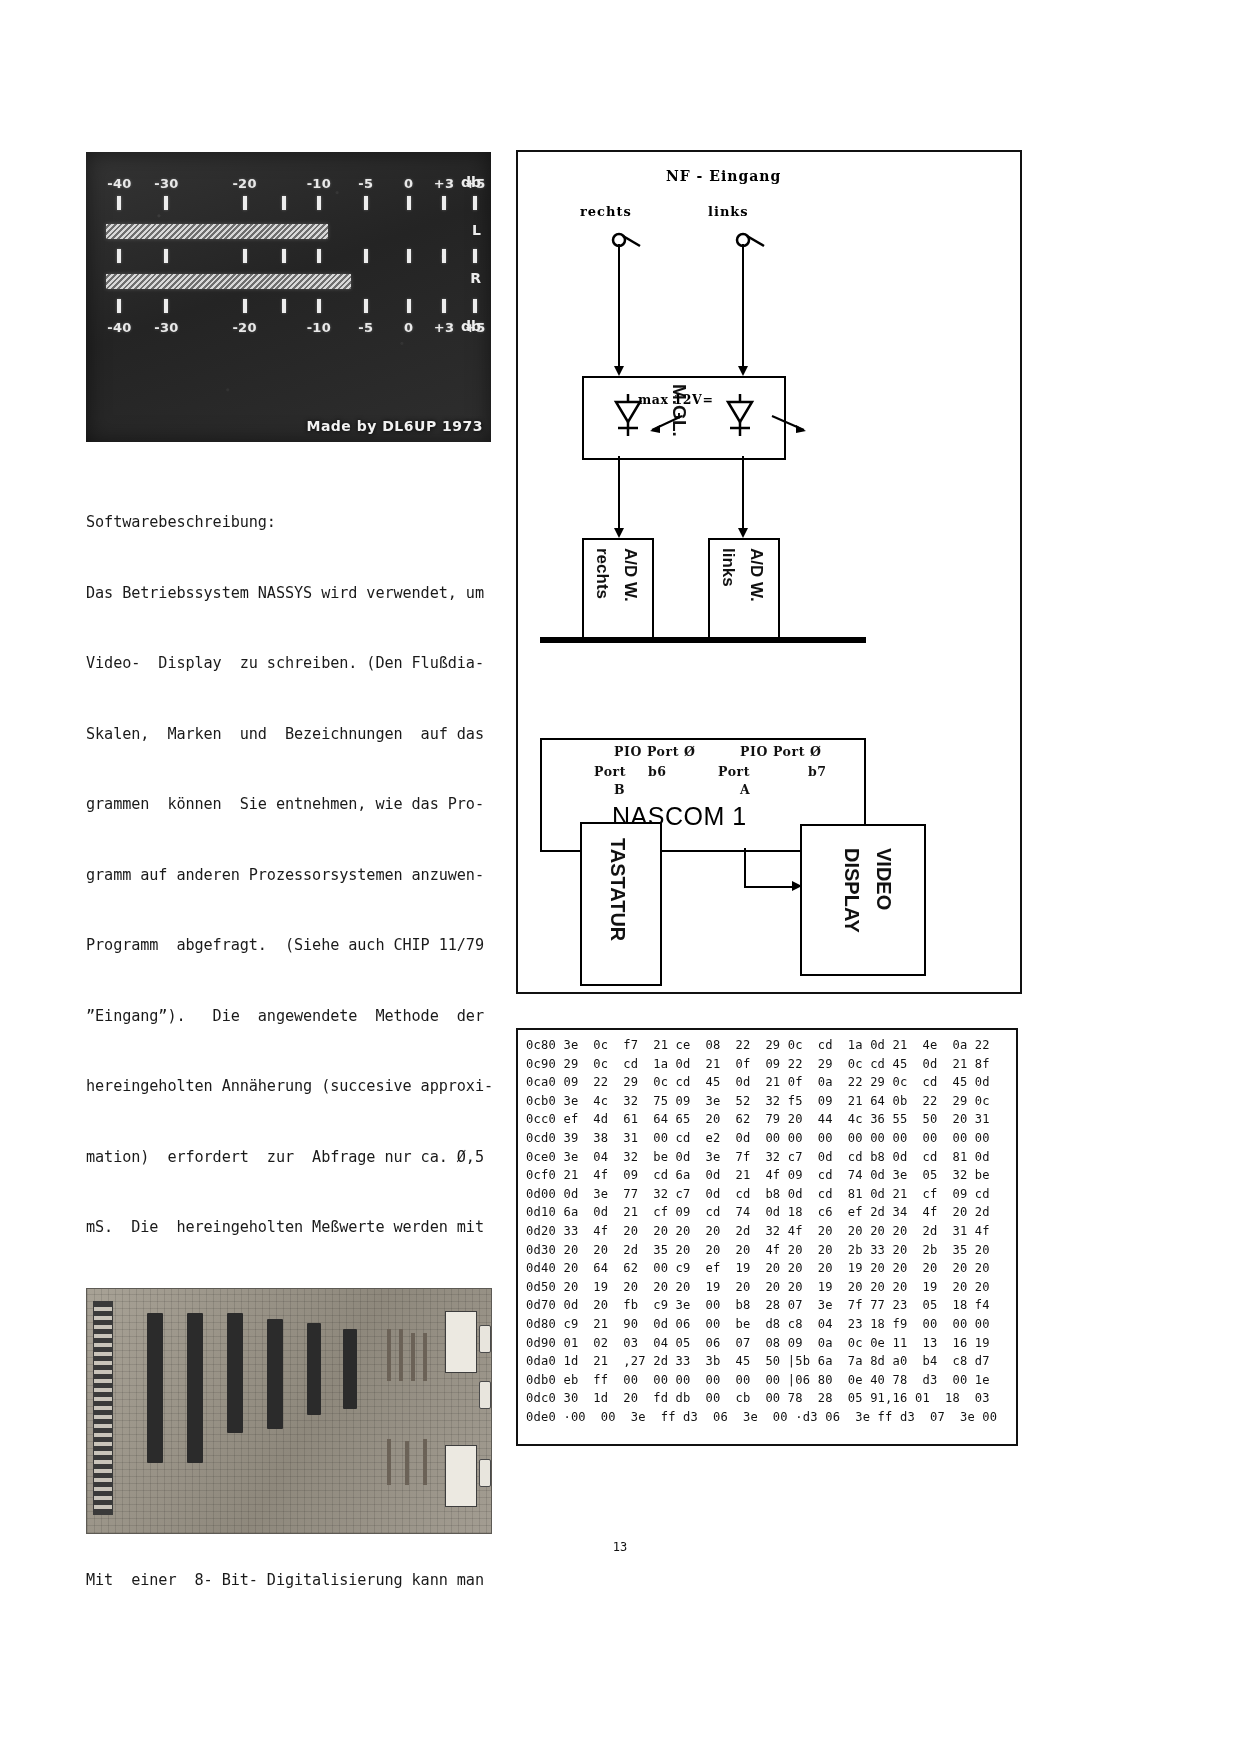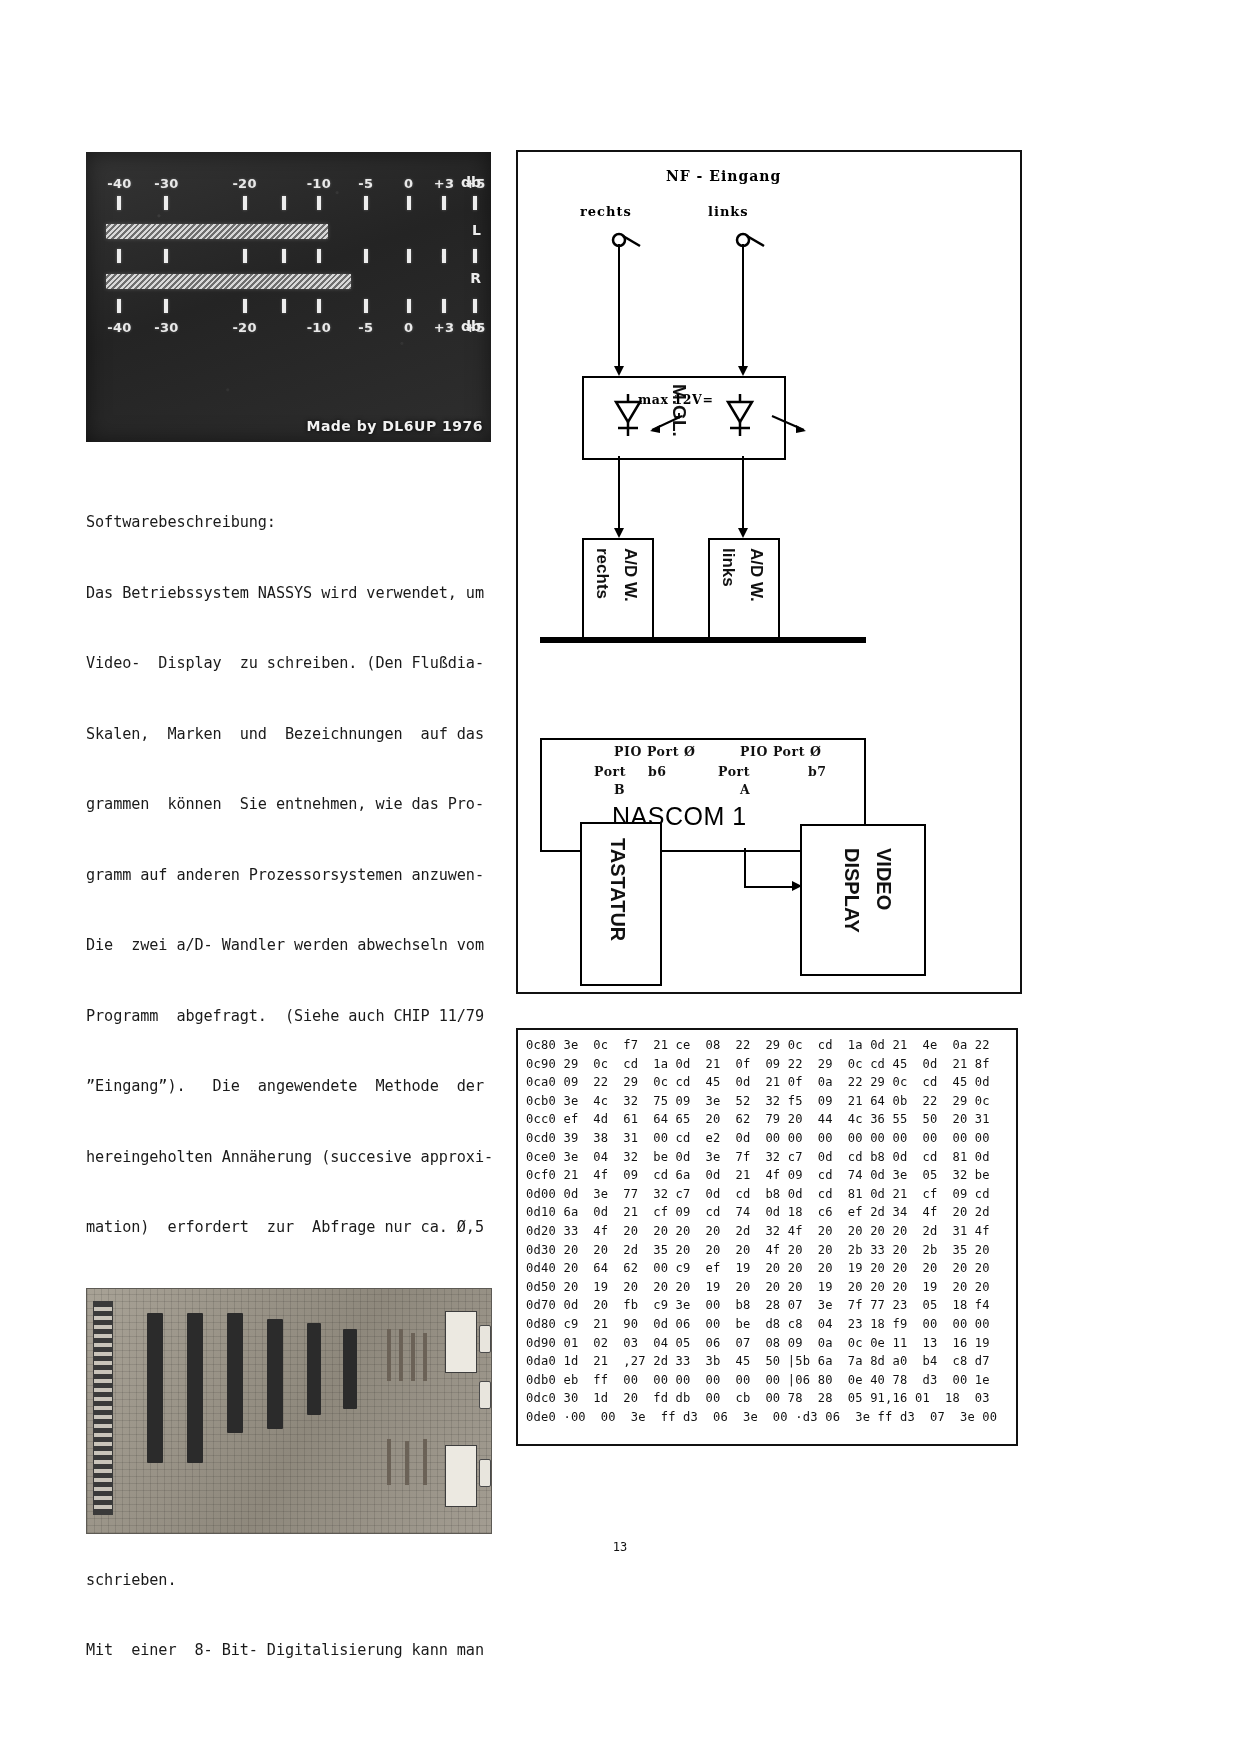--- a/index.html
+++ b/index.html
@@ -221,32 +221,31 @@
           <span style="left:18%">-30</span>
           <span style="left:38%">-20</span>
           <span style="left:57%">-10</span>
           <span style="left:69%">-5</span>
           <span style="left:80%">0</span>
           <span style="left:89%">+3</span>
           <span style="left:97%">+5</span>
         </div>
         <div class="vu-side" style="top:166px;">db</div>
 
-        <div class="vu-caption">Made by DL6UP 1976</div>
+        <div class="vu-caption">Made by DL6UP 1973</div>
       </div>
     </div>
 
     <div class="body-text">
       <span class="ln">Softwarebeschreibung:</span>
       <span class="ln">Das Betriebssystem NASSYS wird verwendet, um</span>
       <span class="ln">Video-  Display  zu schreiben. (Den Flußdia-</span>
       <span class="ln">Skalen,  Marken  und  Bezeichnungen  auf das</span>
       <span class="ln">grammen  können  Sie entnehmen, wie das Pro-</span>
       <span class="ln">gramm auf anderen Prozessorsystemen anzuwen-</span>
-      <span class="ln">Die  zwei a/D- Wandler werden abwechseln vom</span>
       <span class="ln">Programm  abgefragt.  (Siehe auch CHIP 11/79</span>
       <span class="ln">”Eingang”).   Die  angewendete  Methode  der</span>
       <span class="ln">hereingeholten Annäherung (succesive approxi-</span>
       <span class="ln">mation)  erfordert  zur  Abfrage nur ca. Ø,5</span>
       <span class="ln">mS.  Die  hereingeholten Meßwerte werden mit</span>
       <span class="ln">einer  im  Speicher abgelegten Tabelle loga-</span>
       <span class="ln">rithmisch  umgeformt  und  ebenfalls auf den</span>
       <span class="ln">Bildschirm  in  Form  von  Leuchtbalken  ge-</span>
       <span class="ln">schrieben.</span>
       <span class="ln">Mit  einer  8- Bit- Digitalisierung kann man</span>

